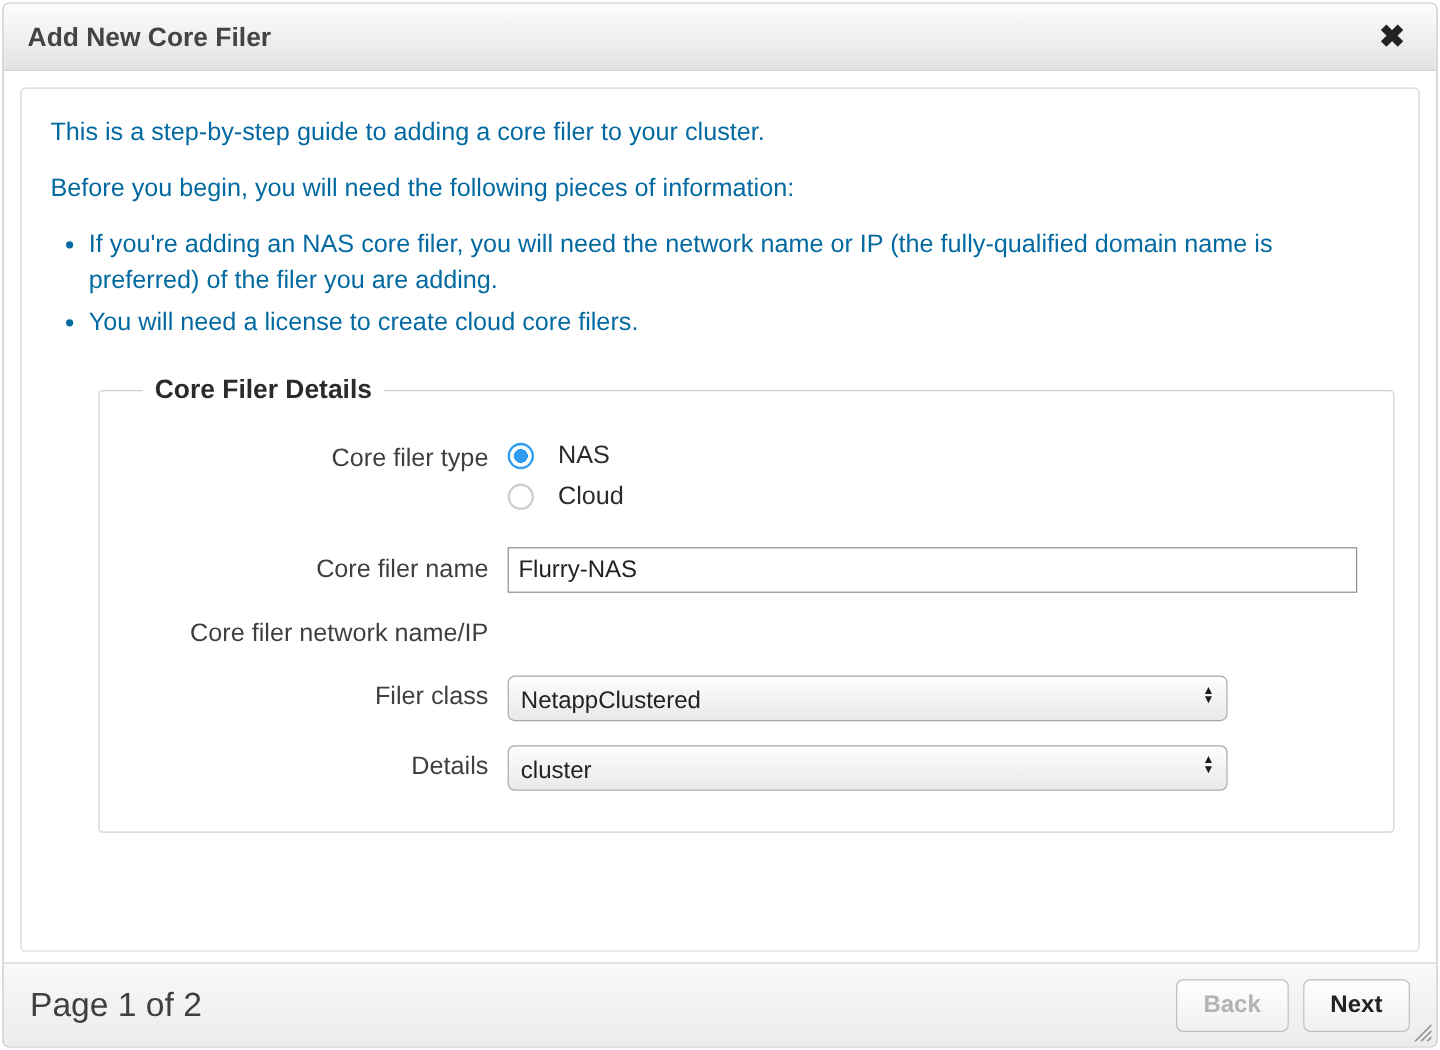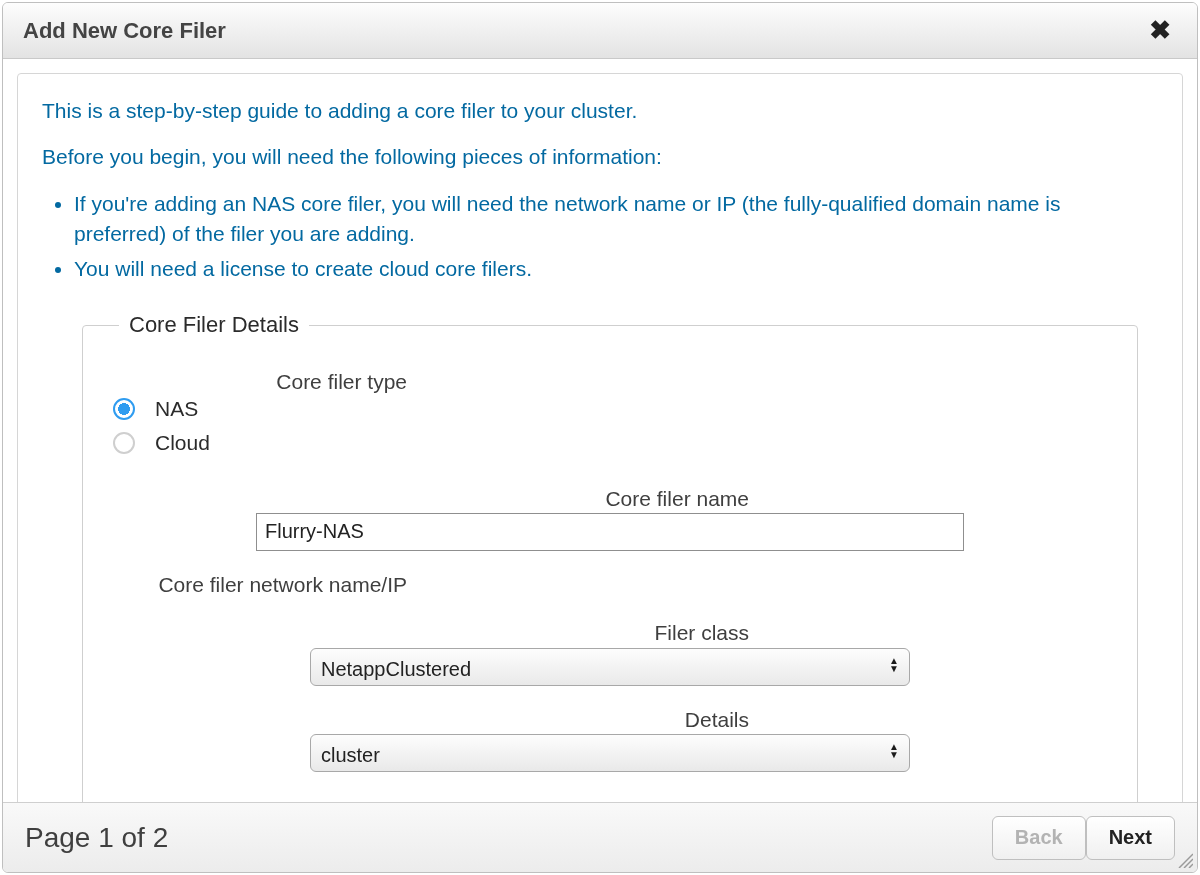--- a/index.html
+++ b/index.html
@@ -62,31 +62,30 @@
   .intro li { margin-bottom: 4px; }
 
   fieldset.details {
     margin: 28px 20px 0 40px;
     border: 1px solid #cfcfcf;
     border-radius: 4px;
     padding: 30px 30px 30px 30px;
   }
   fieldset.details legend {
     font-size: 22px;
-    font-weight: 400;
+    font-weight: 700;
     color: #2b2b2b;
     padding: 0 10px;
     margin-left: 6px;
   }
 
   .form-row {
     display: flex;
     align-items: center;
     margin-bottom: 20px;
-    flex-direction: column;
   }
   .form-row.align-top { align-items: flex-start; }
   .form-label {
     width: 310px;
     text-align: right;
     font-size: 21px;
     color: #3f3f3f;
     padding-right: 16px;
     line-height: 1.35;
   }
@@ -168,21 +167,21 @@
     background: linear-gradient(#f9f9f9, #ececec);
     border-top: 1px solid #cfcfcf;
     display: flex;
     align-items: center;
     padding: 0 22px;
   }
   .page-indicator {
     font-size: 28px;
     color: #3f3f3f;
   }
-  .footer-buttons { margin-left: auto; display: flex; }
+  .footer-buttons { margin-left: auto; display: flex; gap: 12px; }
   .btn {
     height: 44px;
     padding: 0 22px;
     border: 1px solid #bfbfbf;
     border-radius: 6px;
     background: linear-gradient(#ffffff, #f0f0f0);
     font-size: 20px;
     font-weight: 600;
     color: #222;
     cursor: pointer;

